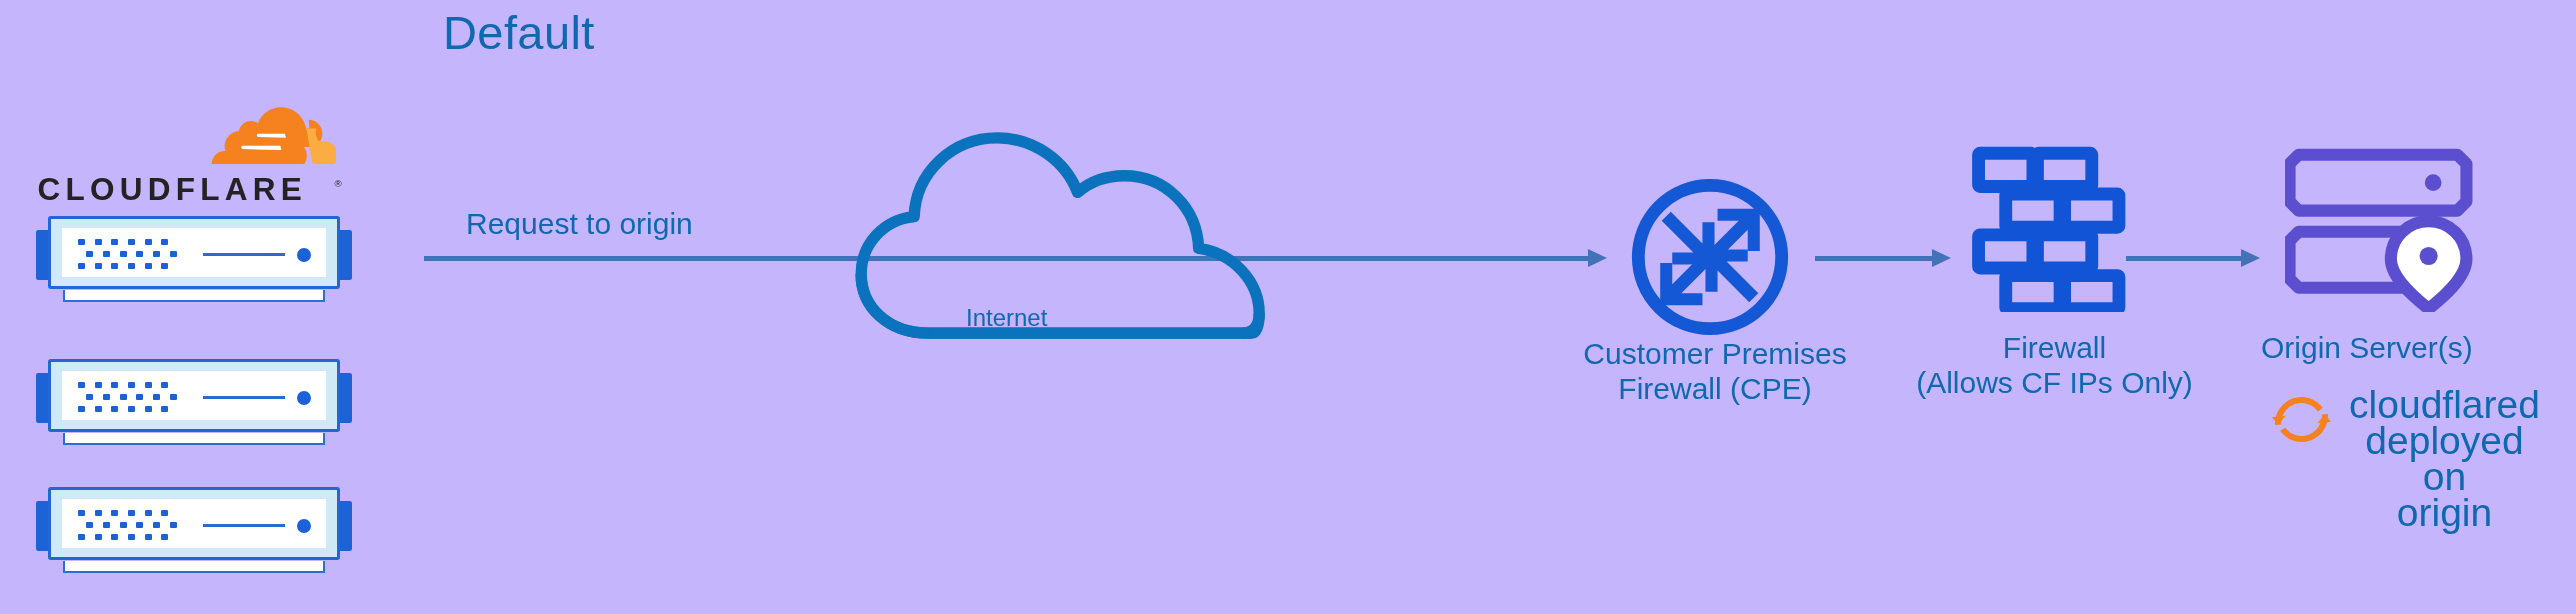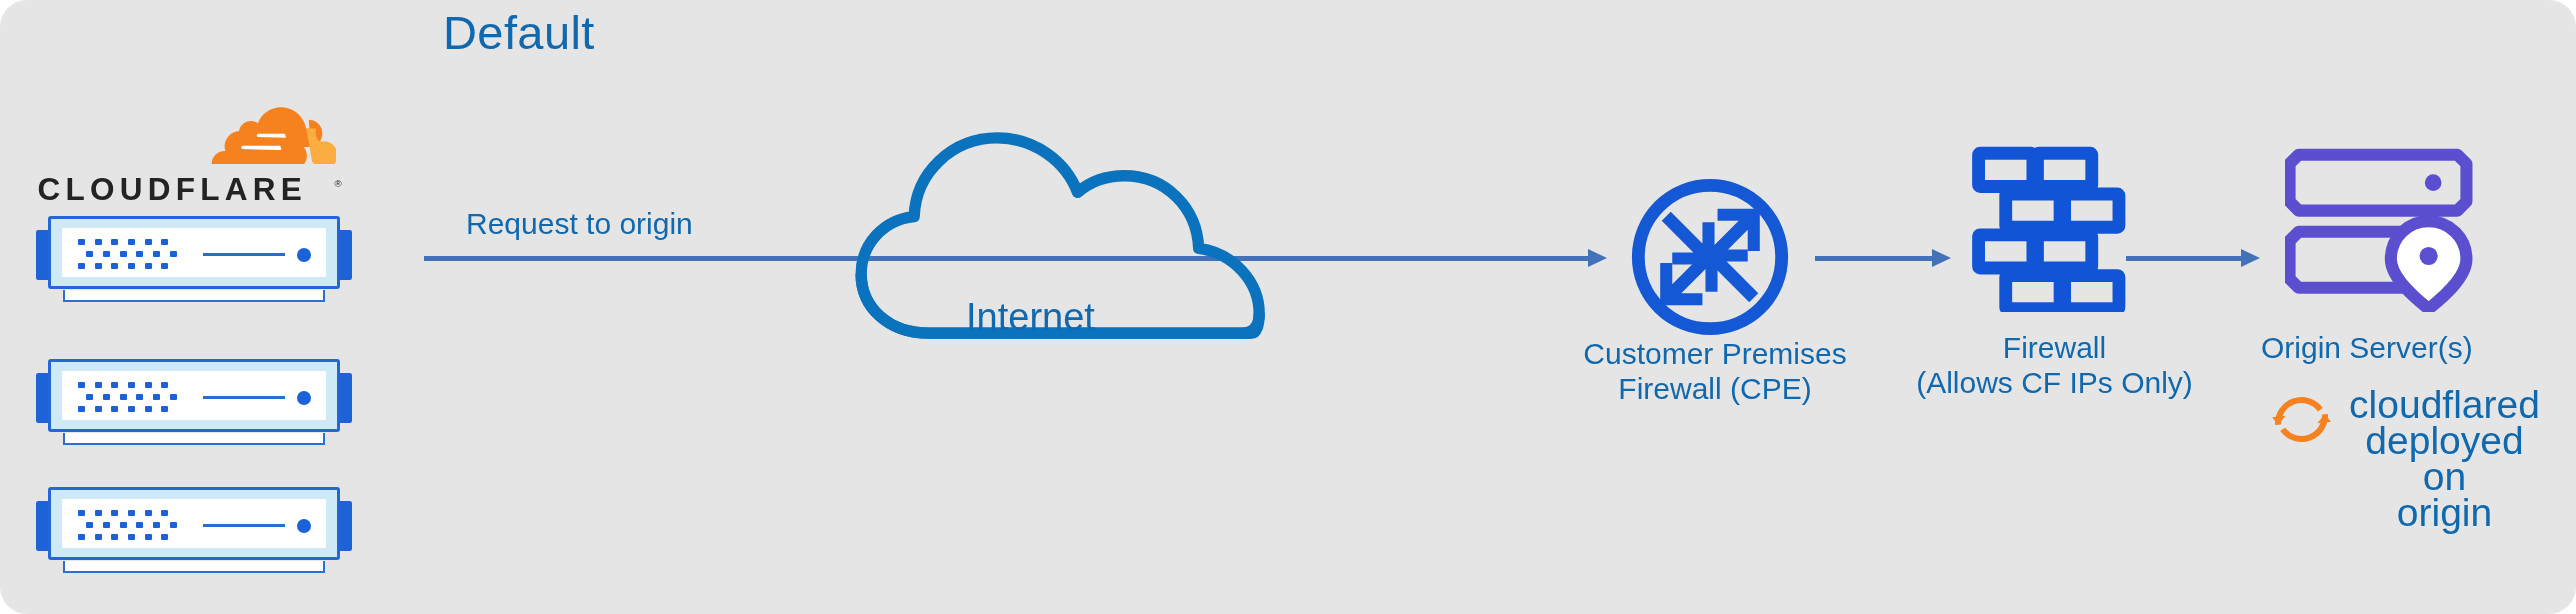--- a/index.html
+++ b/index.html
@@ -7,22 +7,21 @@
     width: 2576px;
     height: 614px;
     background: #ffffff;
     font-family: "Liberation Sans", sans-serif;
     overflow: hidden;
   }
   #stage {
     position: relative;
     width: 2576px;
     height: 614px;
-    background: #e5e5e5;
-    border-radius: 27px;
+    background: #c4b5fd;
   }
 
   
   #diagram-title {
     position: absolute;
     left: 443px;
     top: 4.5px;
     font-size: 47px;
     color: #1068AE;
     letter-spacing: 0.4px;
@@ -165,21 +164,21 @@
   .label {
     position: absolute;
     color: #1068AE;
     font-size: 29px;
     line-height: 35px;
     white-space: pre-line;
     text-align: center;
   }
   #label-request { left: 466px;  top: 206px; font-size: 30px; }
   #label-cfip    { left: 389px;  top: 277px; font-size: 30px; }
-  #label-internet{ left: 966px; top: 300px; font-size: 38px; }
+  #label-internet{ left: 966px; top: 300px; font-size: 24px; }
   #label-cpe     { left: 1556px; top: 336px; font-size: 30px; text-align: center; width: 318px; }
   #label-firewall{ left: 1892px; top: 330px; font-size: 30px; text-align: center; width: 325px; }
   #label-origin  { left: 2261px; top: 330px; font-size: 30px; }
   #label-cloudflared {
     left: 2346px; top: 387px;
     font-size: 39px; line-height: 36px;
     width: 197px;
   }
 
   

